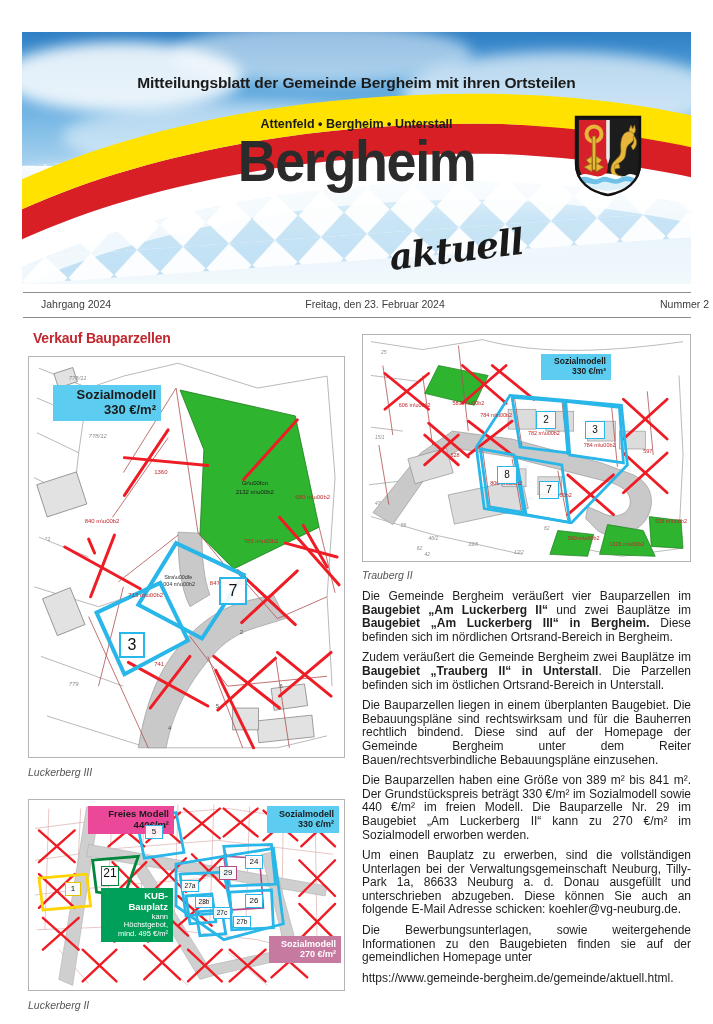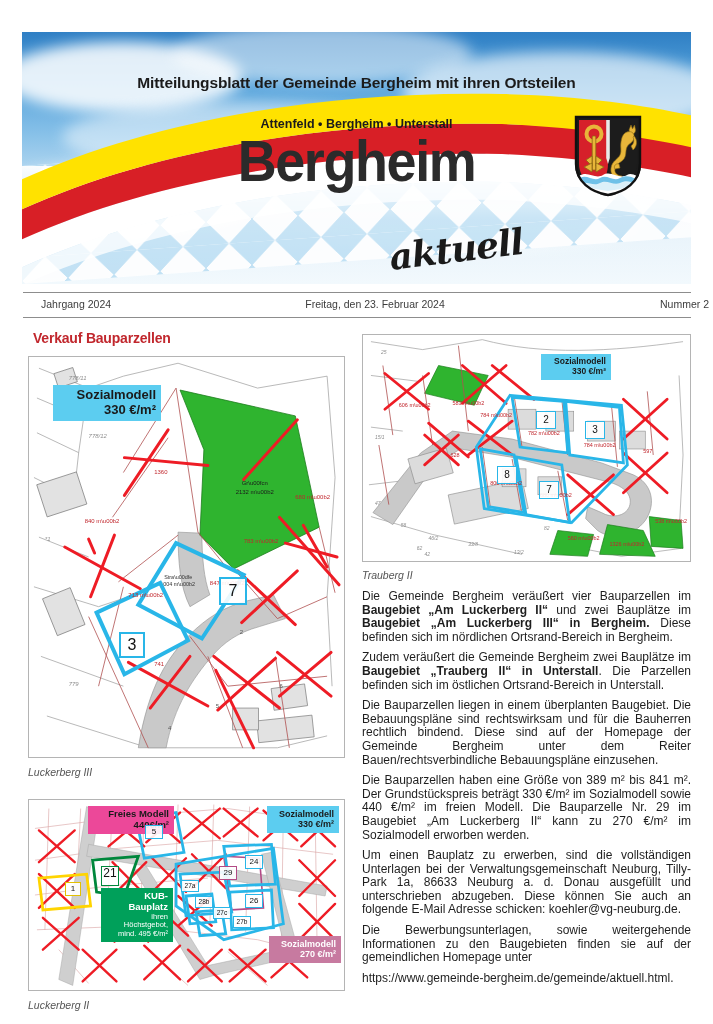--- a/index.html
+++ b/index.html
@@ -385,21 +385,21 @@
       <div class="chip chip-yellow" style="left:23px;top:6px;width:86px;font-size:9.5px;">
         <span class="l1">Freies Modell</span>
         <span class="l2">440€/m²</span>
       </div>
       <div class="chip chip-cyan" style="left:238px;top:6px;width:72px;font-size:9px;">
         <span class="l1">Sozialmodell</span>
         <span class="l2">330 €/m²</span>
       </div>
       <div class="chip chip-green" style="left:72px;top:88px;width:72px;font-size:8.5px;">
         <span class="l1" style="font-size:9.5px">KUB-Bauplatz</span>
-        <span class="l2" style="font-size:7.5px;font-weight:normal">ihren Höchstgebot,</span>
+        <span class="l2" style="font-size:7.5px;font-weight:normal">kann Höchstgebot,</span>
         <span class="l3" style="font-size:7.5px;font-weight:normal">mind. 495 €/m²</span>
       </div>
       <div class="chip chip-mauve" style="left:240px;top:136px;width:72px;font-size:9px;">
         <span class="l1">Sozialmodell</span>
         <span class="l2">270 €/m²</span>
       </div>
 
       <div class="plotnum" style="left:116px;top:25px;width:18px;height:14px;line-height:12px;font-size:8px;border-width:1.5px">5</div>
       <div class="plotnum" style="left:36px;top:82px;width:16px;height:14px;line-height:12px;font-size:8px;border-color:#e3c000;border-width:1.5px">1</div>
       <div class="plotnum" style="left:72px;top:66px;width:18px;height:20px;line-height:12px;font-size:12px;border-color:#00873c;border-width:1.5px">21</div>

